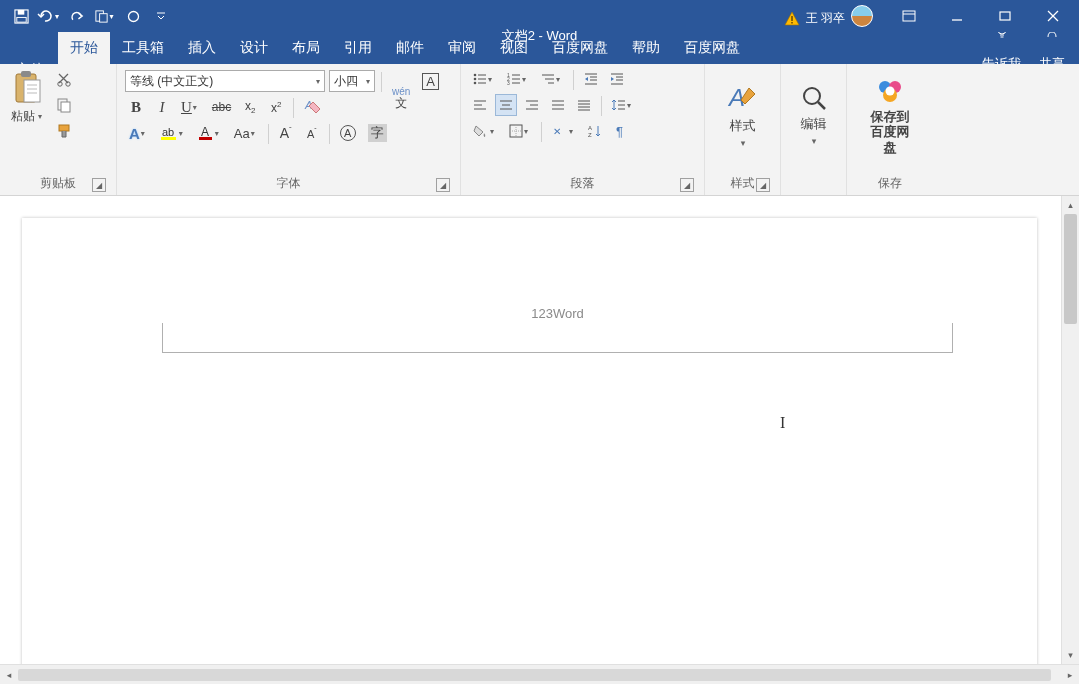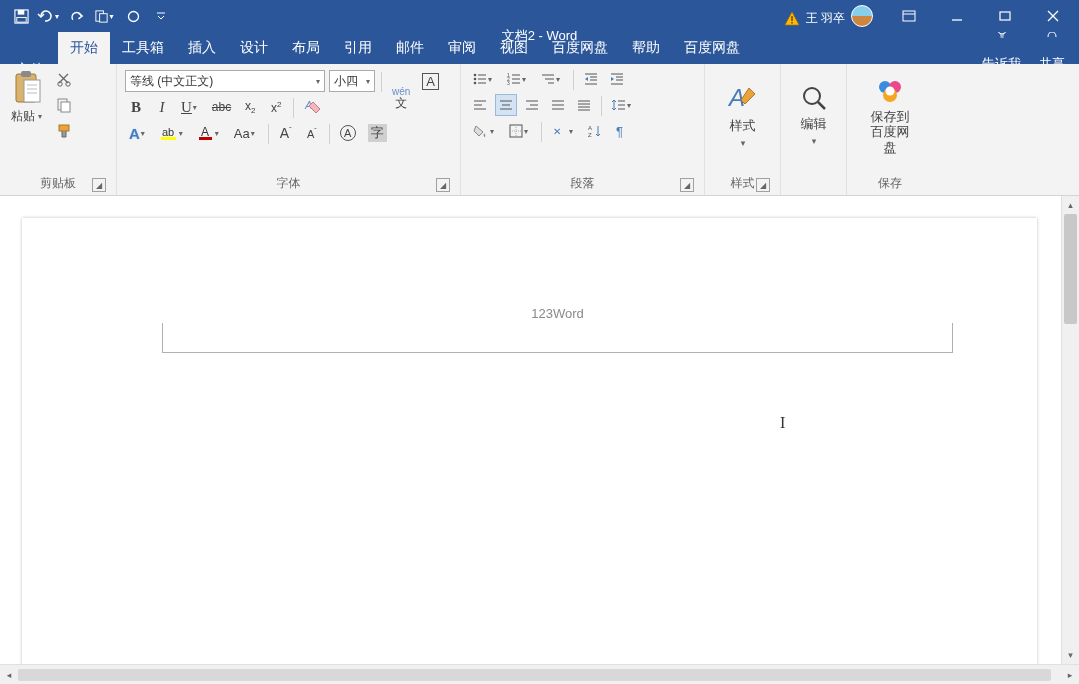--- a/index.html
+++ b/index.html
@@ -492,21 +492,21 @@
       <svg width="28" height="28" viewBox="0 0 28 28">
           <circle cx="12" cy="12" r="8" fill="none" stroke="#444" stroke-width="2"></circle>
           <line x1="18" y1="18" x2="25" y2="25" stroke="#444" stroke-width="2.5"></line>
         </svg>
       <div class="vbtn-label"><span>编辑</span><br><span class="dd" style="font-size:9px;">▾</span></div>
     </div>
     <div class="group-label">&nbsp;</div>
   </div>
 
   <div class="group" style="width:86px;border-right:none;">
-    <div class="vbtn" style="height:96px;">
+    <div class="vbtn" style="height:96px;font-weight:bold;">
       <svg width="30" height="28" viewBox="0 0 30 28">
           <circle cx="10" cy="10" r="6" fill="#3b8cde"></circle>
           <circle cx="20" cy="10" r="6" fill="#e94b8a"></circle>
           <circle cx="15" cy="18" r="7" fill="#f5a623"></circle>
           <circle cx="15" cy="14" r="4.5" fill="#fff"></circle>
         </svg>
       <div class="vbtn-label"><span>保存到</span><br><span>百度网盘</span></div>
     </div>
     <div class="group-label"><span>保存</span></div>
   </div>

